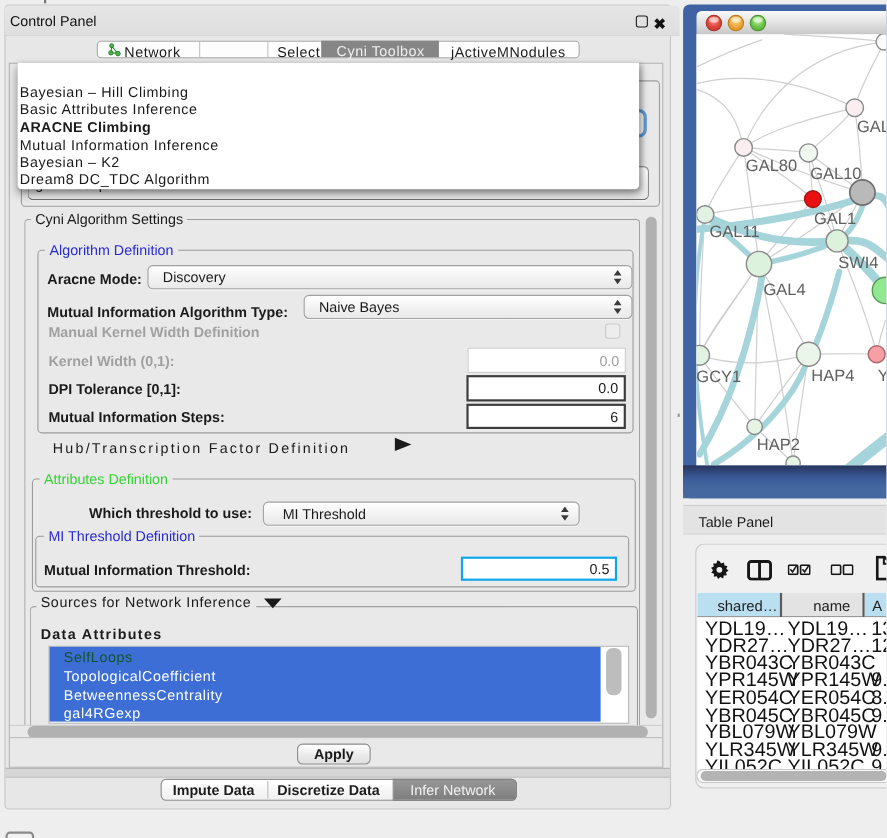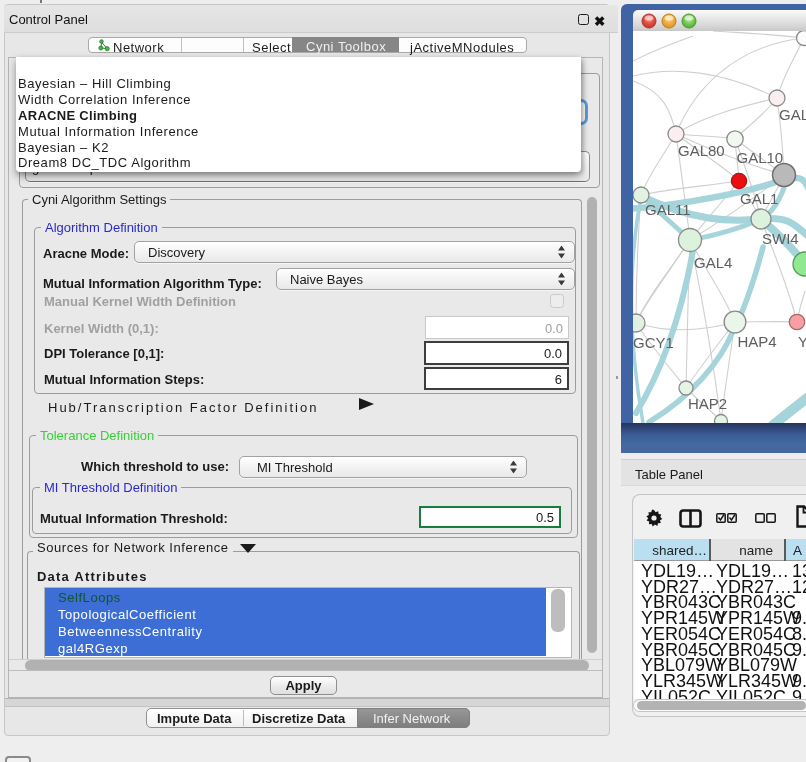--- a/index.html
+++ b/index.html
@@ -99,35 +99,35 @@
 
 <div class="ab b" style="left:44px;top:372px;">Mutual Information Steps:</div>
 <div class="fld" style="left:424px;top:367px;width:145px;height:23px;border:2px solid #3d3d3d;box-sizing:border-box;">
       <span>6</span>
     </div>
 
 <div class="ab" style="left:48px;top:400px;letter-spacing:2px;">Hub/Transcription Factor Definition</div>
 <div class="ab" style="left:359px;top:398px;width:0;height:0;border-left:15px solid #1a1a1a;border-top:6.5px solid transparent;border-bottom:6.5px solid transparent;"></div>
 
 <div class="grp" style="left:29px;top:435px;width:547px;height:101px;"></div>
-<div class="gt" style="left:36px;top:429px;color:#35d235;">Tolerance Definition</div>
+<div class="gt" style="left:36px;top:429px;color:#35d235;">Attributes Definition</div>
 
 <div class="ab b" style="left:81px;top:459px;">Which threshold to use:</div>
 <div class="cmb" style="left:239px;top:456px;width:286px;height:20px;">
       <span class="t" style="left:17px;">MI Threshold</span>
  <svg class="arr" width="9" height="13" viewBox="0 0 9 13">
         <path d="M4.5 0 L8 5 H1 Z" fill="#3a3a3a"></path>
         <path d="M4.5 13 L8 8 H1 Z" fill="#3a3a3a"></path>
       </svg>
 </div>
 
 <div class="grp" style="left:32px;top:487px;width:538px;height:45px;"></div>
 <div class="gt" style="left:40px;top:481px;color:#2a2ad2;">MI Threshold Definition</div>
 <div class="ab b" style="left:40px;top:511px;">Mutual Information Threshold:</div>
-<div class="fld" style="left:419px;top:506px;width:142px;height:22px;border:2px solid #15803d;box-sizing:border-box;">
+<div class="fld" style="left:419px;top:506px;width:142px;height:22px;border:2px solid #0ea5e9;box-sizing:border-box;">
       <span>0.5</span>
     </div>
 
 <div class="ab" style="left:27px;top:551px;width:551px;height:108px;border:1px solid #9c9c9c;border-bottom:none;border-radius:4px 4px 0 0;"></div>
 <div class="gt" style="left:33px;top:541px;letter-spacing:.55px;">Sources for Network Inference</div>
 <div class="ab" style="left:240px;top:544px;width:0;height:0;border-top:9px solid #1a1a1a;border-left:8.5px solid transparent;border-right:8.5px solid transparent;"></div>
 
 <div class="ab b" style="left:37px;top:569px;letter-spacing:1.2px;">Data Attributes</div>
 
 <div class="ab" style="left:44px;top:587px;width:528px;height:71px;background:#fff;border:1px solid #b5b5b5;box-sizing:border-box;"></div>
@@ -147,21 +147,21 @@
 
 <div class="ab" style="left:146px;top:708px;width:324px;height:20px;background:linear-gradient(#ffffff,#f0f0f0);border:1px solid #909090;border-radius:5px;box-sizing:border-box;"></div>
 <div class="ab" style="left:243px;top:710px;width:1px;height:16px;background:#bbbbbb;"></div>
 <div class="ab" style="left:357px;top:708px;width:113px;height:20px;background:linear-gradient(#979797,#7e7e7e);border:1px solid #808080;border-radius:0 5px 5px 0;box-sizing:border-box;"></div>
 <div class="ab b" style="left:157px;top:711px;color:#1c1c1c;">Impute Data</div>
 <div class="ab b" style="left:252px;top:711px;color:#1c1c1c;">Discretize Data</div>
 <div class="ab" style="left:373px;top:711px;color:#f2f2f2;">Infer Network</div>
 
 <div class="ab" style="left:16px;top:57px;width:565px;height:115px;background:#ffffff;border-radius:0 0 4px 4px;box-shadow:0 4px 9px rgba(0,0,0,.38),2px 2px 4px rgba(0,0,0,.18);"></div>
 <div class="ab" style="left:18px;top:76px;letter-spacing:.55px;">Bayesian – Hill Climbing</div>
-<div class="ab" style="left:18px;top:92px;letter-spacing:.55px;">Width Correlation Inference</div>
+<div class="ab" style="left:18px;top:92px;letter-spacing:.55px;">Basic Attributes Inference</div>
 <div class="ab b" style="left:18px;top:108px;letter-spacing:.3px;">ARACNE Climbing</div>
 <div class="ab" style="left:18px;top:124px;letter-spacing:.55px;">Mutual Information Inference</div>
 <div class="ab" style="left:18px;top:140px;letter-spacing:.55px;">Bayesian – K2</div>
 <div class="ab" style="left:18px;top:155px;letter-spacing:.55px;">Dream8 DC_TDC Algorithm</div>
 
 <div class="ab" style="left:616px;top:376px;width:2px;height:3px;background:#9a9a9a;"></div>
 <div class="ab" style="left:40px;top:0;width:2px;height:3px;background:#777;"></div>
 
 <div class="ab" style="left:5px;top:756px;width:22px;height:16px;border:2px solid #8a8a8a;border-radius:4px;background:#f2f2f2;"></div>
 

